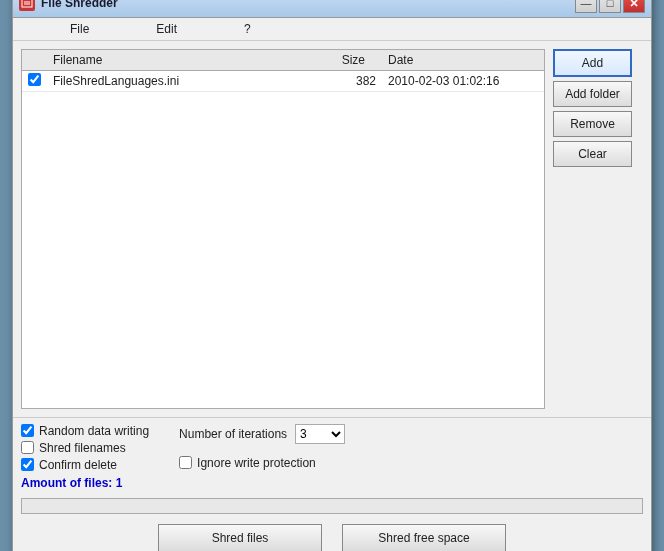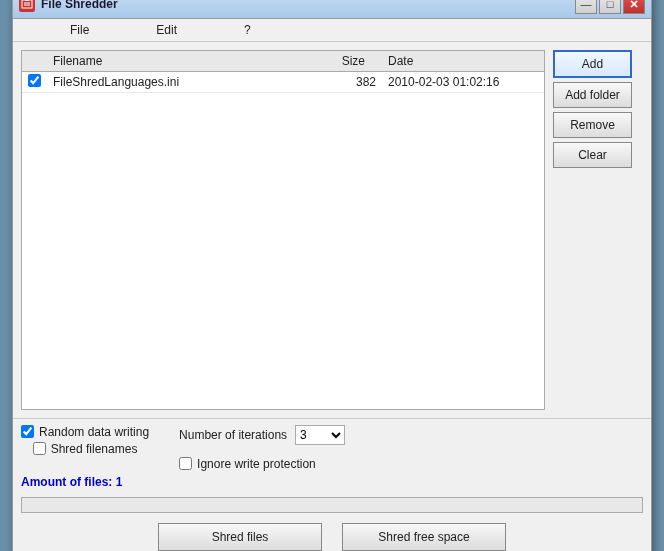--- a/index.html
+++ b/index.html
@@ -142,21 +142,20 @@
     .options-area {
       padding: 6px 8px 4px 8px;
       border-top: 1px solid #ccc;
       display: flex;
       gap: 30px;
     }
     .options-left {
       display: flex;
       flex-direction: column;
       gap: 3px;
-      align-items: center;
     }
     .options-right {
       display: flex;
       flex-direction: column;
       gap: 12px;
       flex: 1;
     }
     .checkbox-row {
       display: flex;
       align-items: center;
@@ -282,20 +281,24 @@
   <div class="options-area">
     <div class="options-left">
       <div class="checkbox-row">
         <input type="checkbox" id="rdw" checked="" style="">
         <label for="rdw">Random data writing</label>
       </div>
       <div class="checkbox-row">
         <input type="checkbox" id="sfn" style="">
         <label for="sfn">Shred filenames</label>
       </div>
+      <div class="checkbox-row">
+        <input type="checkbox" id="cd" checked="" style="">
+        <label for="cd">Confirm delete</label>
+      </div>
     </div>
     <div class="options-right">
       <div class="iterations-row">
         <span>Number of iterations</span>
         <select class="iterations-select" id="iter-select">
           
         <option value="1">1</option><option value="2">2</option><option value="3" selected="">3</option><option value="4">4</option><option value="5">5</option><option value="10">10</option><option value="25">25</option></select>
       </div>
       <div class="checkbox-row">
         <input type="checkbox" id="iwp" style="">

